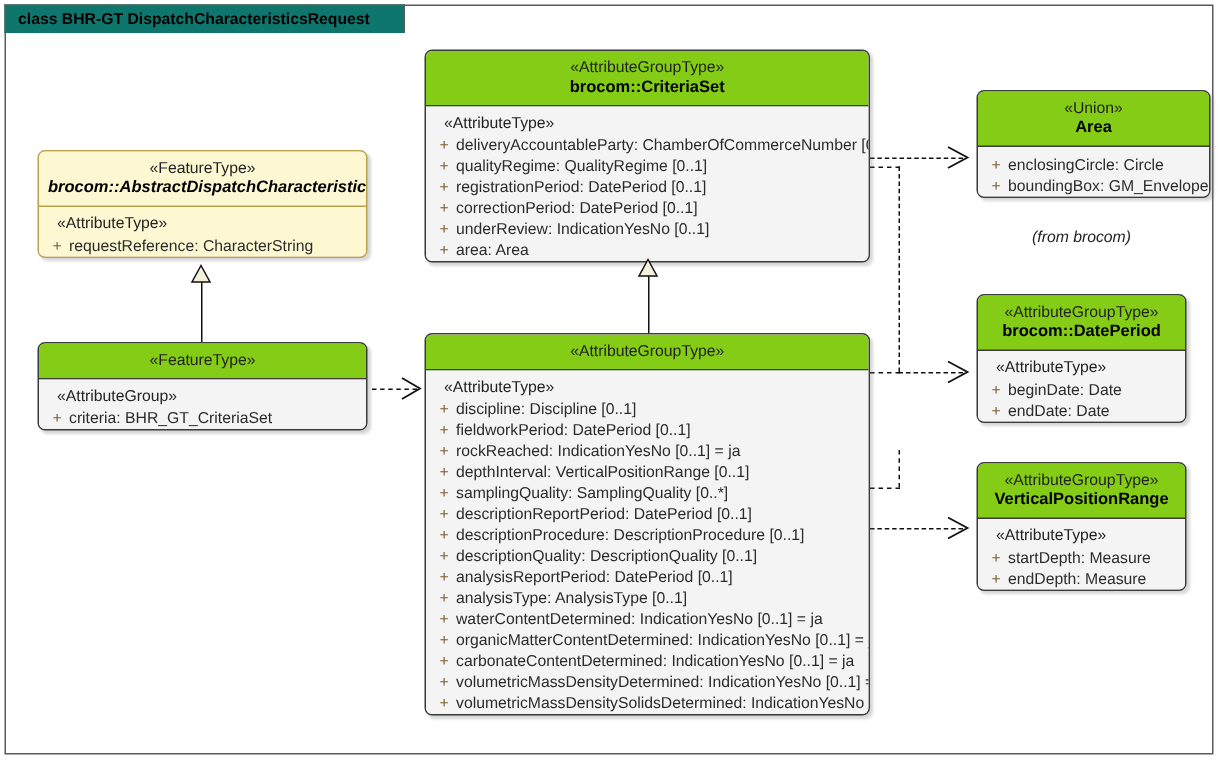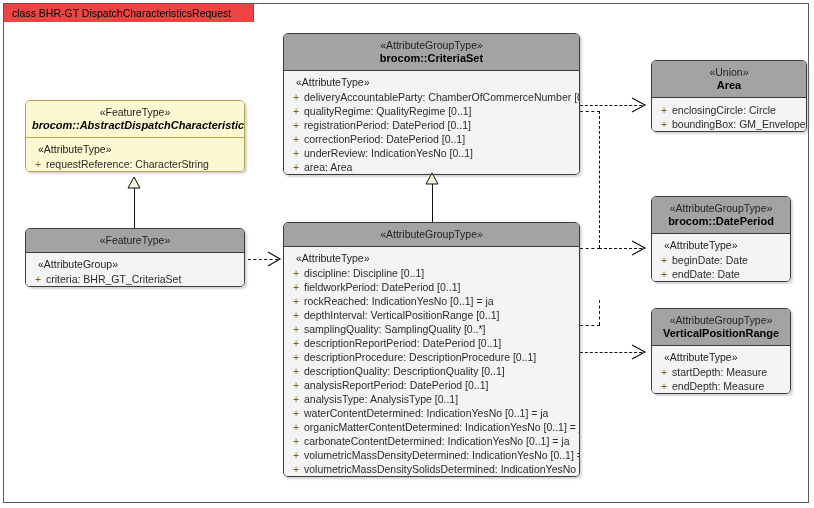--- a/index.html
+++ b/index.html
@@ -14,26 +14,26 @@
   #canvas{position:relative;width:814px;height:508px;}
 
   
   .frame{
     position:absolute;left:3px;top:3px;width:806px;height:500px;
     border:1px solid #5a5a5a;box-sizing:border-box;background:#fff;
   }
   .title-tab{
     position:absolute;left:3px;top:3px;height:19px;
     box-sizing:border-box;
-    background:#ef4444;
+    background:#0f766e;
     border:1px solid #5a5a5a;
     border-bottom:none;
     padding:0 22px 0 8px;
     display:flex;align-items:center;
-    font-size:10.5px;font-weight:normal;color:#000;
+    font-size:10.5px;font-weight:bold;color:#000;
     white-space:nowrap;
     z-index:5;
   }
   .title-tab .slant{
     position:absolute;right:-1px;top:-1px;width:20px;height:20px;
     overflow:hidden;
   }
 
   
   .cls{
@@ -41,21 +41,21 @@
     border:1px solid #3b3b3b;
     border-radius:5px;
     background:#fbfbfb;
     box-shadow:2px 2px 2px rgba(120,120,120,.30);
     overflow:hidden;
     z-index:3;
   }
   .cls .hdr{
     padding:5px 6px 5px 6px;
     text-align:center;
-    background:#a3a3a3;
+    background:#84cc16;
     border-bottom:1px solid #3b3b3b;
     line-height:13px;
   }
   .cls .stereo{font-size:10.5px;color:#222;}
   .cls .cname{font-size:11px;font-weight:bold;color:#000;}
   .cls .cname.abstract{font-style:italic;}
   .cls .body{
     padding:5px 4px 0 4px;
     background:#f4f4f4;
   }
@@ -276,20 +276,21 @@
       <div class="attr">
           <span class="vis">+</span>
           <span class="atxt">enclosingCircle: Circle</span>
         </div>
       <div class="attr">
           <span class="vis">+</span>
           <span class="atxt">boundingBox: GM_Envelope</span>
         </div>
     </div>
   </div>
+  <div class="from-note" style="left:651px;top:152px;width:140px;">(from brocom)</div>
 
   <div class="cls" style="left:651px;top:196px;width:140px;">
     <div class="hdr">
       <div class="stereo">«AttributeGroupType»</div>
       <div class="cname">brocom::DatePeriod</div>
     </div>
     <div class="body">
       <div class="sect">«AttributeType»</div>
       <div class="attr">
           <span class="vis">+</span>

